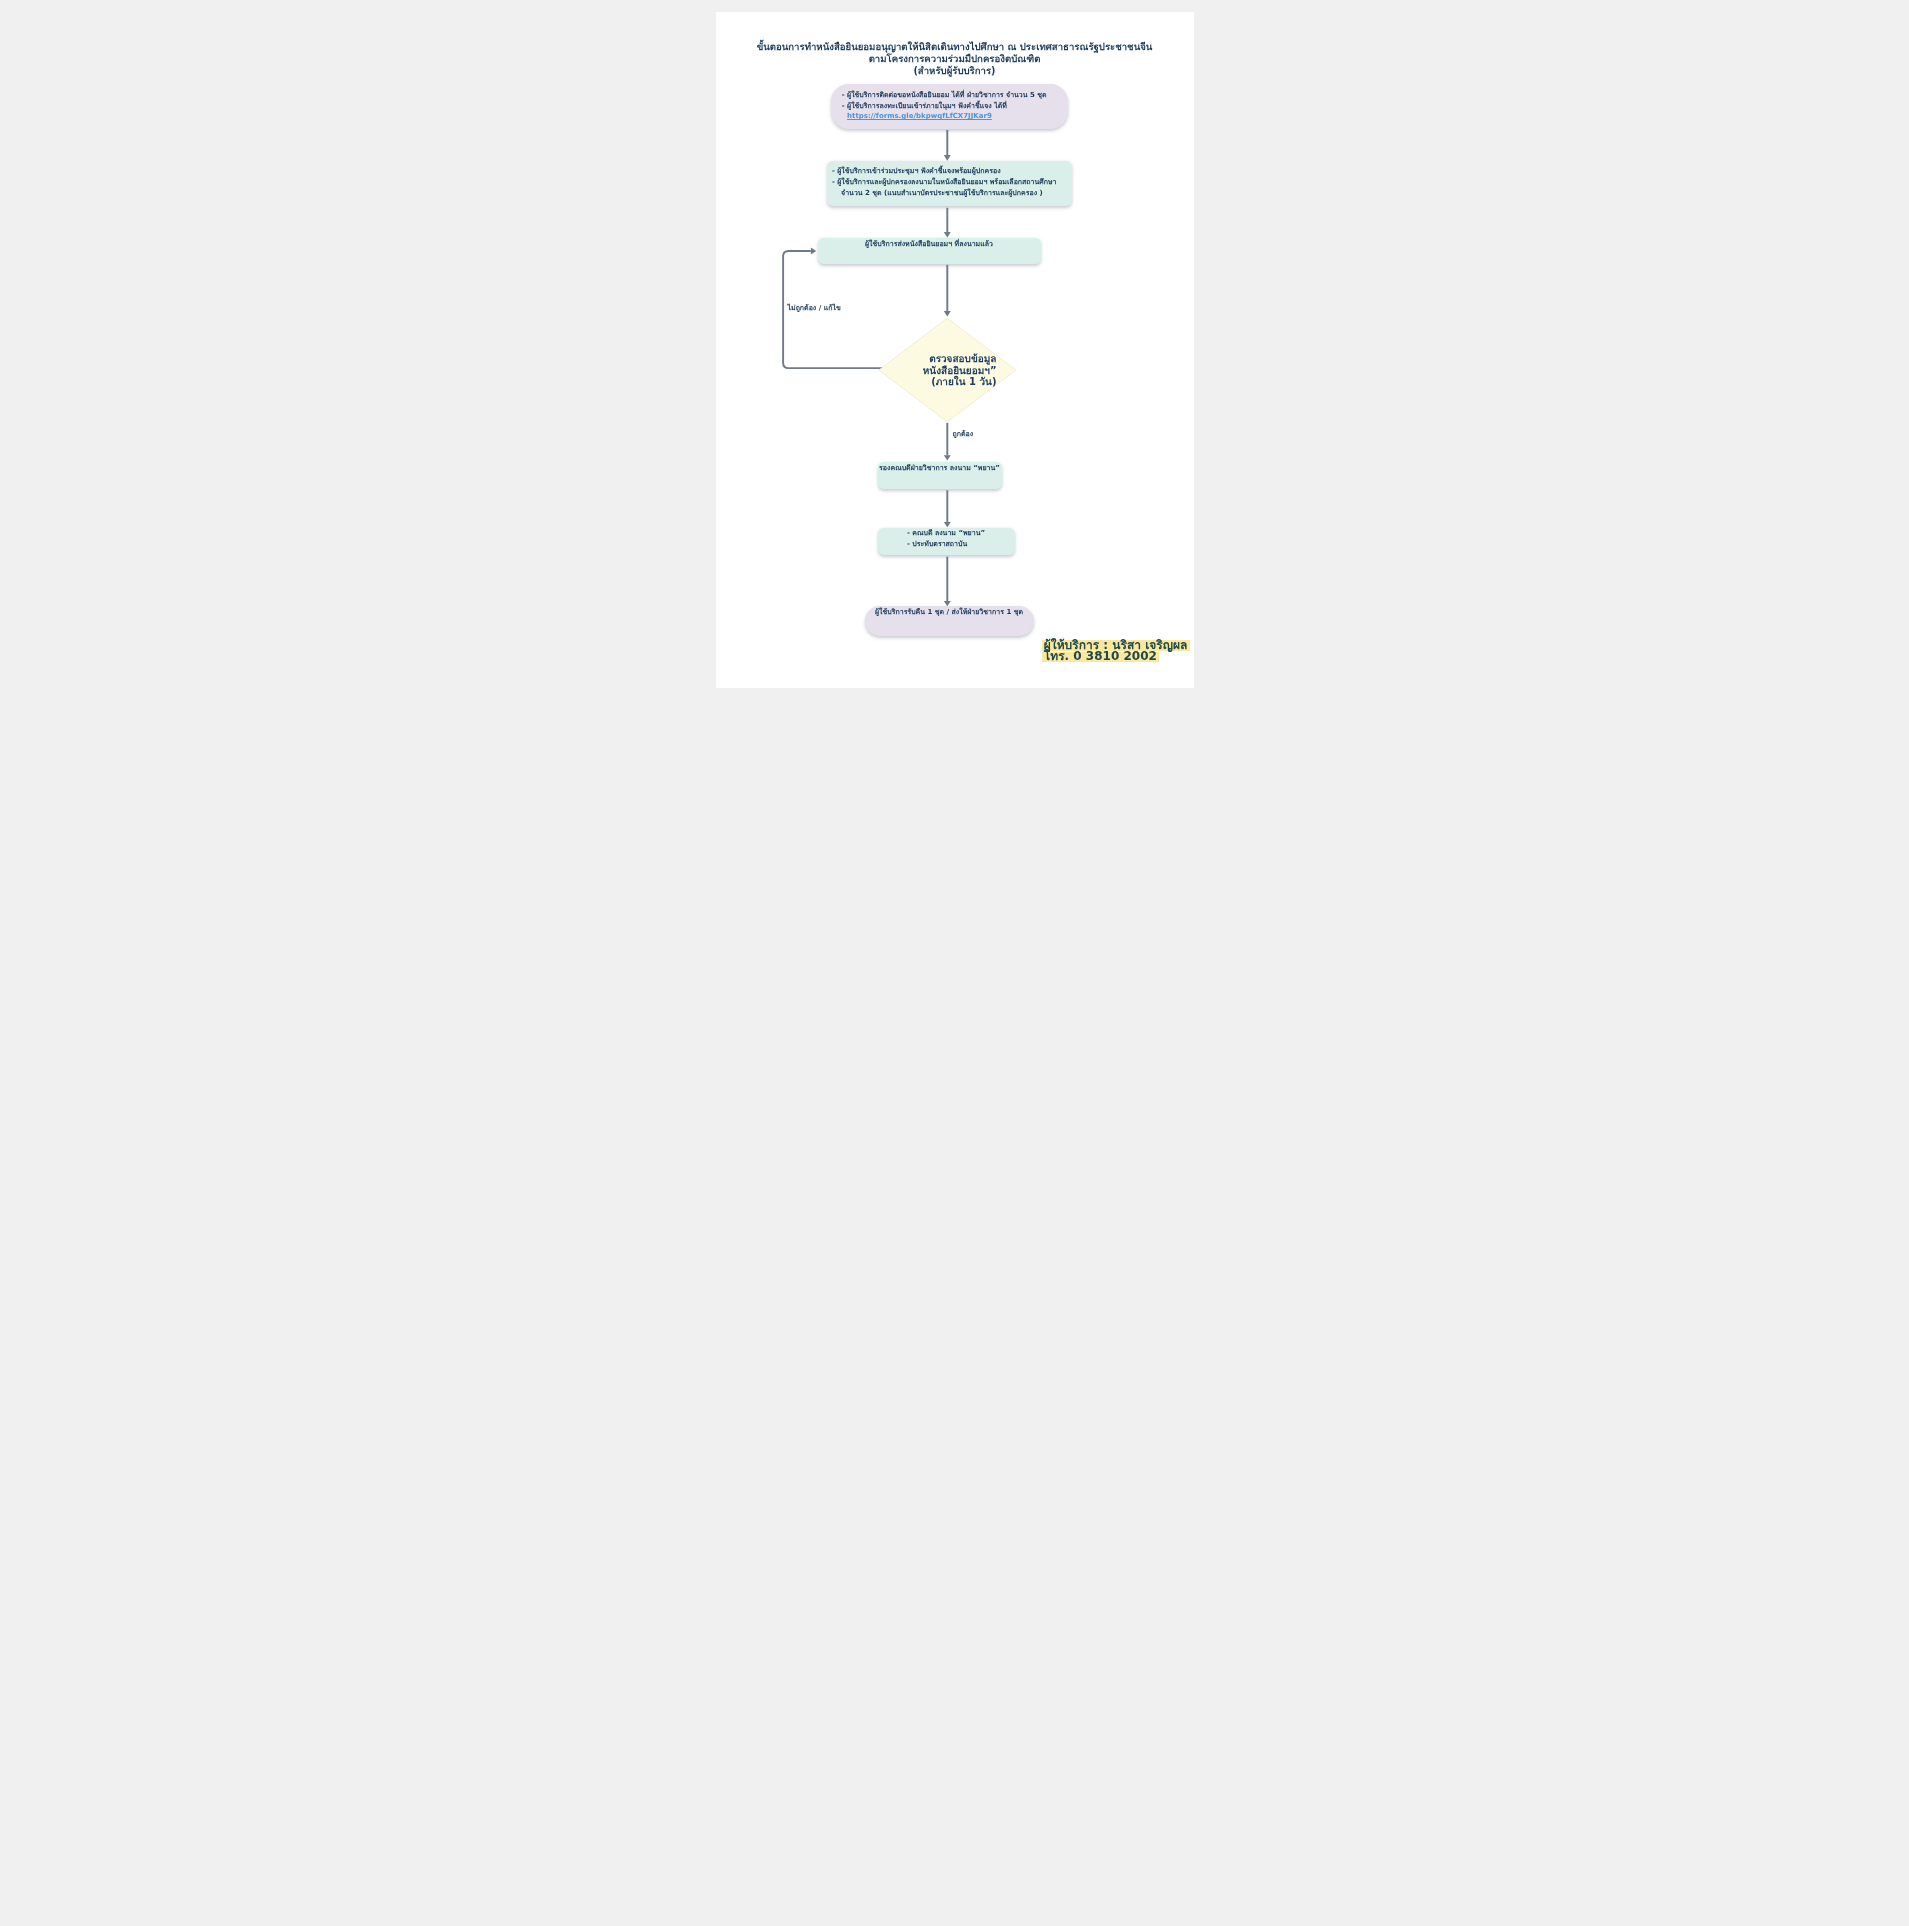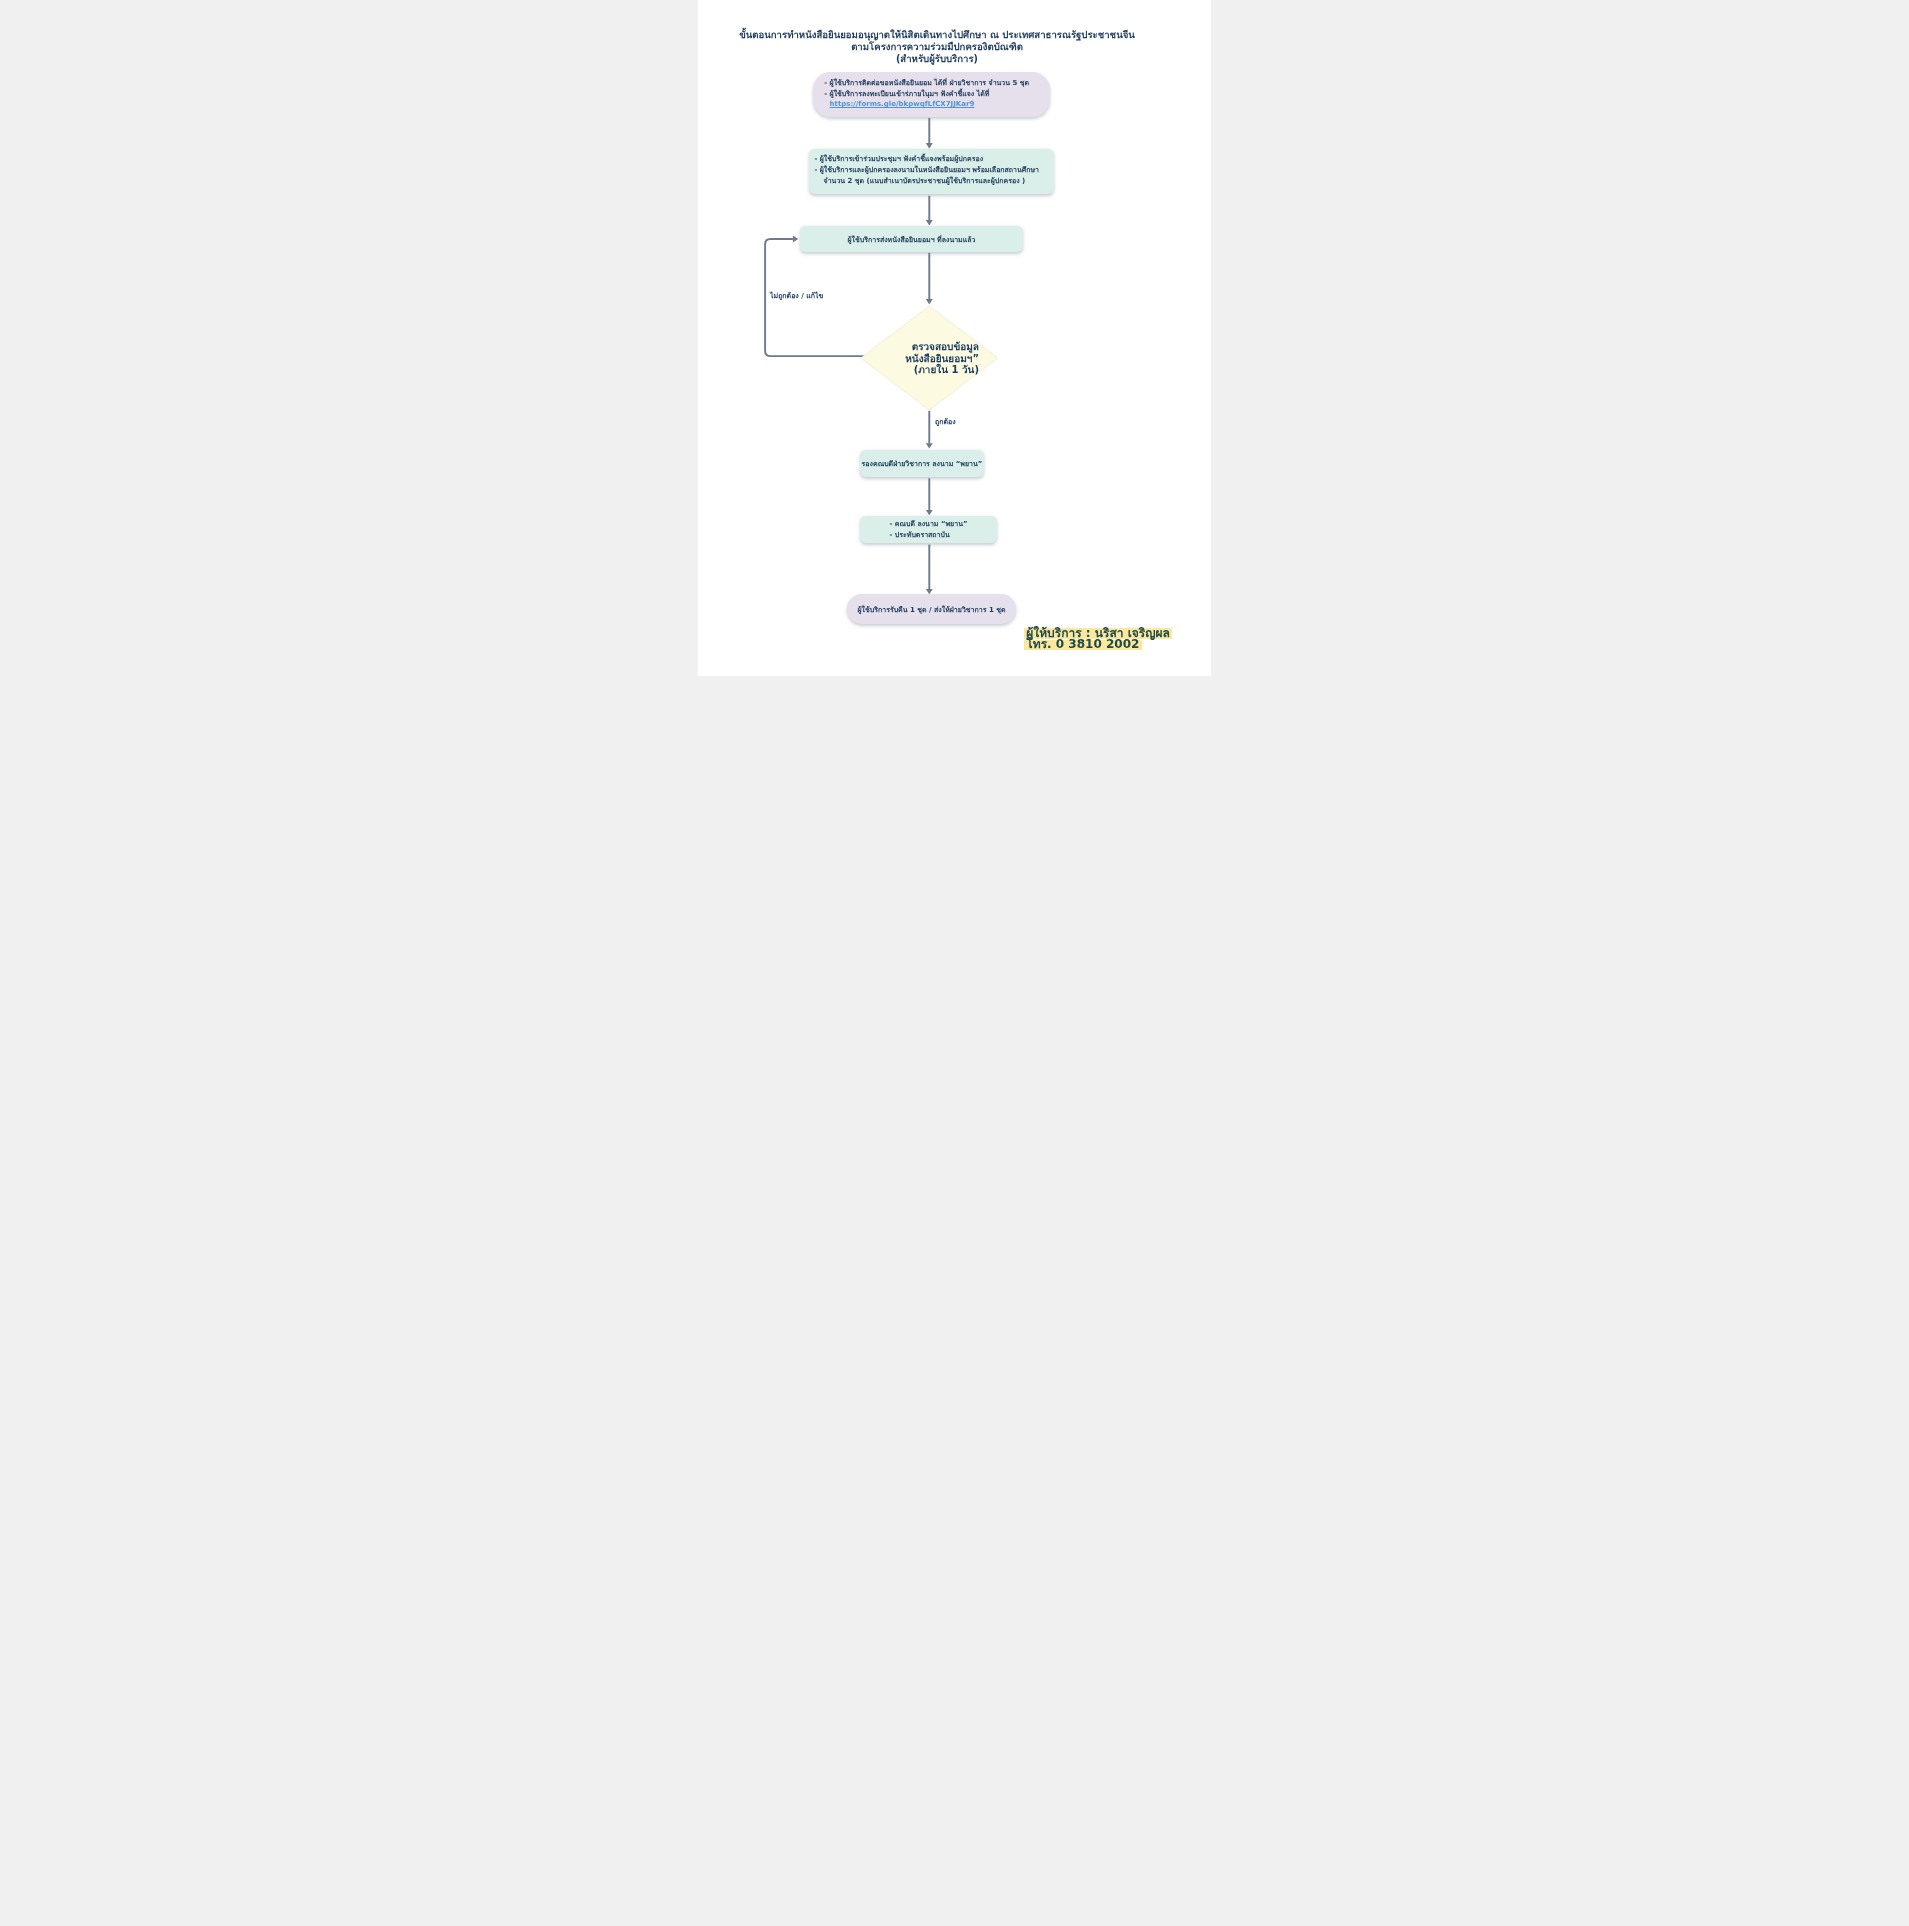--- a/index.html
+++ b/index.html
@@ -3,33 +3,33 @@
 <meta charset="utf-8">
 <style>
   :root{
     --purple:#e6dfec; --teal:#daefe9; --diamond:#fcfbe2; --arrow:#6f7b8b;
     --text:#1e3c5c; --link:#4f94d8; --highlight:#fbe79e; --footer-text:#1e4a4a;
     --page-bg:#ffffff;
   }
   html,body{margin:0;padding:0;background:#f0f0f0;}
   .page{
     position:relative;width:478px;height:676px;background:var(--page-bg);
-    margin:0 auto;overflow:hidden;
+    margin:12px auto;overflow:hidden;
     font-family:"DejaVu Sans","Liberation Sans",sans-serif;
-    font-weight:700;color:var(--text);padding-left:35px;
+    font-weight:700;color:var(--text);
   }
   .overlay{position:absolute;left:0;top:0;width:478px;height:676px;pointer-events:none;}
   .title{position:absolute;left:0;top:28.5px;width:478px;text-align:center;
          font-size:9.6px;line-height:12px;}
   .box{position:absolute;box-sizing:border-box;font-size:7px;}
   .purple{background:var(--purple);border-radius:17.7px;
           box-shadow:0 1.9px 3.5px rgba(110,120,135,.38);}
   .teal{background:var(--teal);border-radius:6px;
         box-shadow:0 1.9px 3.5px rgba(110,120,135,.38);}
-  .center{display:flex;align-items:center;justify-content:center;text-align:center;}
+  .center{display:flex;justify-content:center;text-align:center;}
   #box-start{left:115px;top:72px;width:237px;height:45px;padding:5.8px 3.9px 0 11.2px;line-height:10.8px;}
   #box-meeting{left:111px;top:149px;width:245px;height:45px;padding:5px 3.1px 0 5.4px;line-height:10.8px;}
   #box-meeting .indent{margin-left:9.2px;}
   #box-submit{left:102px;top:226px;width:223px;height:26px;}
   #box-vicedean{left:162px;top:450px;width:124px;height:27px;}
   #box-dean{left:162px;top:516px;width:137px;height:27px;}
   #box-dean .inner{text-align:left;line-height:10.8px;}
   #box-end{left:149px;top:594px;width:169px;height:30px;border-radius:15.4px;}
   .link{color:var(--link);text-decoration:underline;margin-left:5.4px;cursor:pointer;}
   .edge-label{position:absolute;font-size:7px;white-space:nowrap;}

